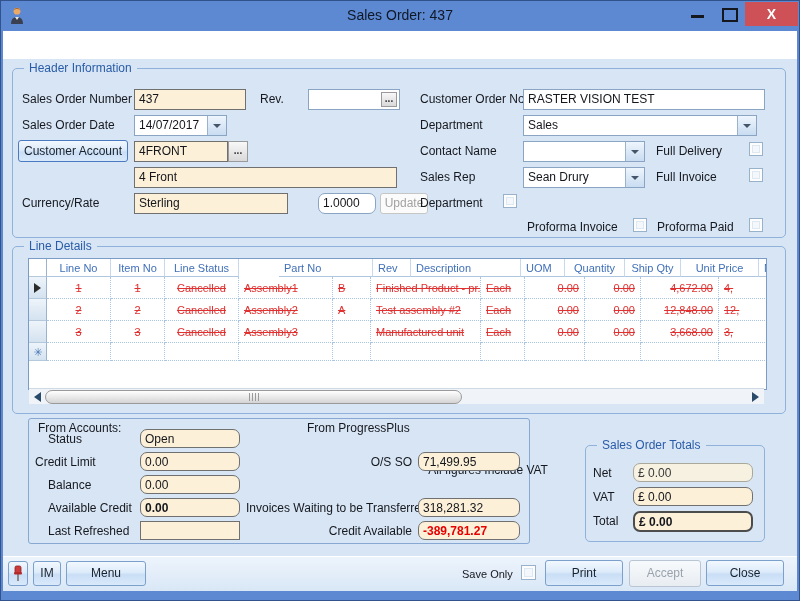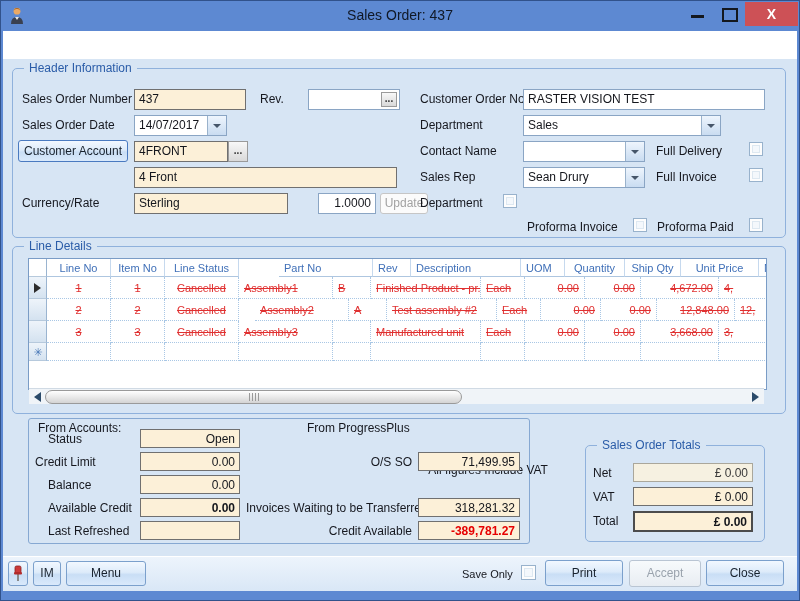--- a/index.html
+++ b/index.html
@@ -23,21 +23,21 @@
   
   .content-bg{left:3px;top:59px;width:794px;height:497px;background:#d7e5f4;}
   .footerbar{left:3px;top:556px;width:794px;height:34px;background:linear-gradient(#edf4fc,#d9e7f6);border-top:1px solid #ffffff;}
 
   .groupbox{position:absolute;border:1px solid #8fb1dc;border-radius:5px;}
   .group-legend{position:absolute;font-size:12px;color:#2a5ca8;background:#d7e5f4;padding:0 5px;line-height:12px;}
 
   .lbl{position:absolute;font-size:12px;color:#16181f;white-space:nowrap;}
   .field{position:absolute;box-sizing:border-box;font-size:12px;color:#14161c;background:#fcf0d8;border:1px solid #707070;padding:2px 4px;white-space:nowrap;overflow:hidden;}
   .field.white{background:#ffffff;border:1px solid #8aa5c4;}
-  .field.right{text-align:right;}
+  .field.right{text-align:left;border-radius:7px;}
   .field.disabledish{background:#f6f1e1;border:1px solid #aaa79b;color:#3a3a3a;}
   .field.boldval{font-weight:bold;}
   .field.totalbox{border:2px solid #4c4c4c;font-weight:bold;}
   .field.redval{color:#e60000;font-weight:bold;}
 
   .combo{position:absolute;box-sizing:border-box;background:#ffffff;border:1px solid #8aa5c4;font-size:12px;color:#14161c;}
   .combo .combo-text{position:absolute;left:4px;top:2px;white-space:nowrap;}
   .dd-btn{position:absolute;right:0;top:0;bottom:0;width:18px;background:linear-gradient(#eef5fd,#c9dcf1);border-left:1px solid #9ab2cb;}
   .dd-arrow{position:absolute;left:5px;top:8px;width:0;height:0;border-left:4px solid transparent;border-right:4px solid transparent;border-top:4px solid #46566a;}
   .ellipsis-btn{position:absolute;box-sizing:border-box;background:linear-gradient(#f8f8f8,#d9d9d9);border:1px solid #9a9a9a;font-size:10px;color:#333;text-align:center;line-height:12px;font-weight:bold;}
@@ -124,21 +124,21 @@
 
   <div class="lbl" style="left:22px;top:118px;">Sales Order Date</div>
   <div class="combo" style="left:134px;top:115px;width:93px;height:21px;">
     <span class="combo-text">14/07/2017</span>
     <span class="dd-btn">
         <span class="dd-arrow"></span>
       </span>
   </div>
 
   <div class="lbl" style="left:420px;top:118px;">Department</div>
-  <div class="combo" style="left:523px;top:115px;width:198px;height:21px;">
+  <div class="combo" style="left:523px;top:115px;width:234px;height:21px;">
     <span class="combo-text">Sales</span>
     <span class="dd-btn">
         <span class="dd-arrow"></span>
       </span>
   </div>
 
   <div class="btn blue-accent" style="left:18px;top:140px;width:110px;height:22px;line-height:20px;">Customer Account</div>
   <div class="field" style="left:134px;top:141px;width:94px;height:21px;">4FRONT</div>
   <div class="ellipsis-btn" style="left:228px;top:141px;width:20px;height:21px;line-height:18px;">...</div>
 
@@ -208,21 +208,21 @@
           <div class="g-cell al-r" style="width: 60px;">0.00</div>
           <div class="g-cell al-r" style="width: 56px;">0.00</div>
           <div class="g-cell al-r" style="width: 78px;">4,672.00</div>
           <div class="g-cell al-l" style="width: 80px;">4,</div>
         </div>
         <div class="g-row">
           <div class="g-cell g-sel" style="width: 18px;"></div>
           <div class="g-cell al-c" style="width: 64px;">2</div>
           <div class="g-cell al-c" style="width: 54px;">2</div>
           <div class="g-cell al-c" style="width: 74px;">Cancelled</div>
-          <div class="g-cell al-l" style="width: 94px; margin-left: 16px;">Assembly2</div>
+          <div class="g-cell al-l" style="width: 94px;">Assembly2</div>
           <div class="g-cell al-l" style="width: 38px;">A</div>
           <div class="g-cell al-l" style="width: 110px;">Test assembly #2</div>
           <div class="g-cell al-l" style="width: 44px;">Each</div>
           <div class="g-cell al-r" style="width: 60px;">0.00</div>
           <div class="g-cell al-r" style="width: 56px;">0.00</div>
           <div class="g-cell al-r" style="width: 78px;">12,848.00</div>
           <div class="g-cell al-l" style="width: 80px;">12,</div>
         </div>
         <div class="g-row">
           <div class="g-cell g-sel" style="width: 18px;"></div>

